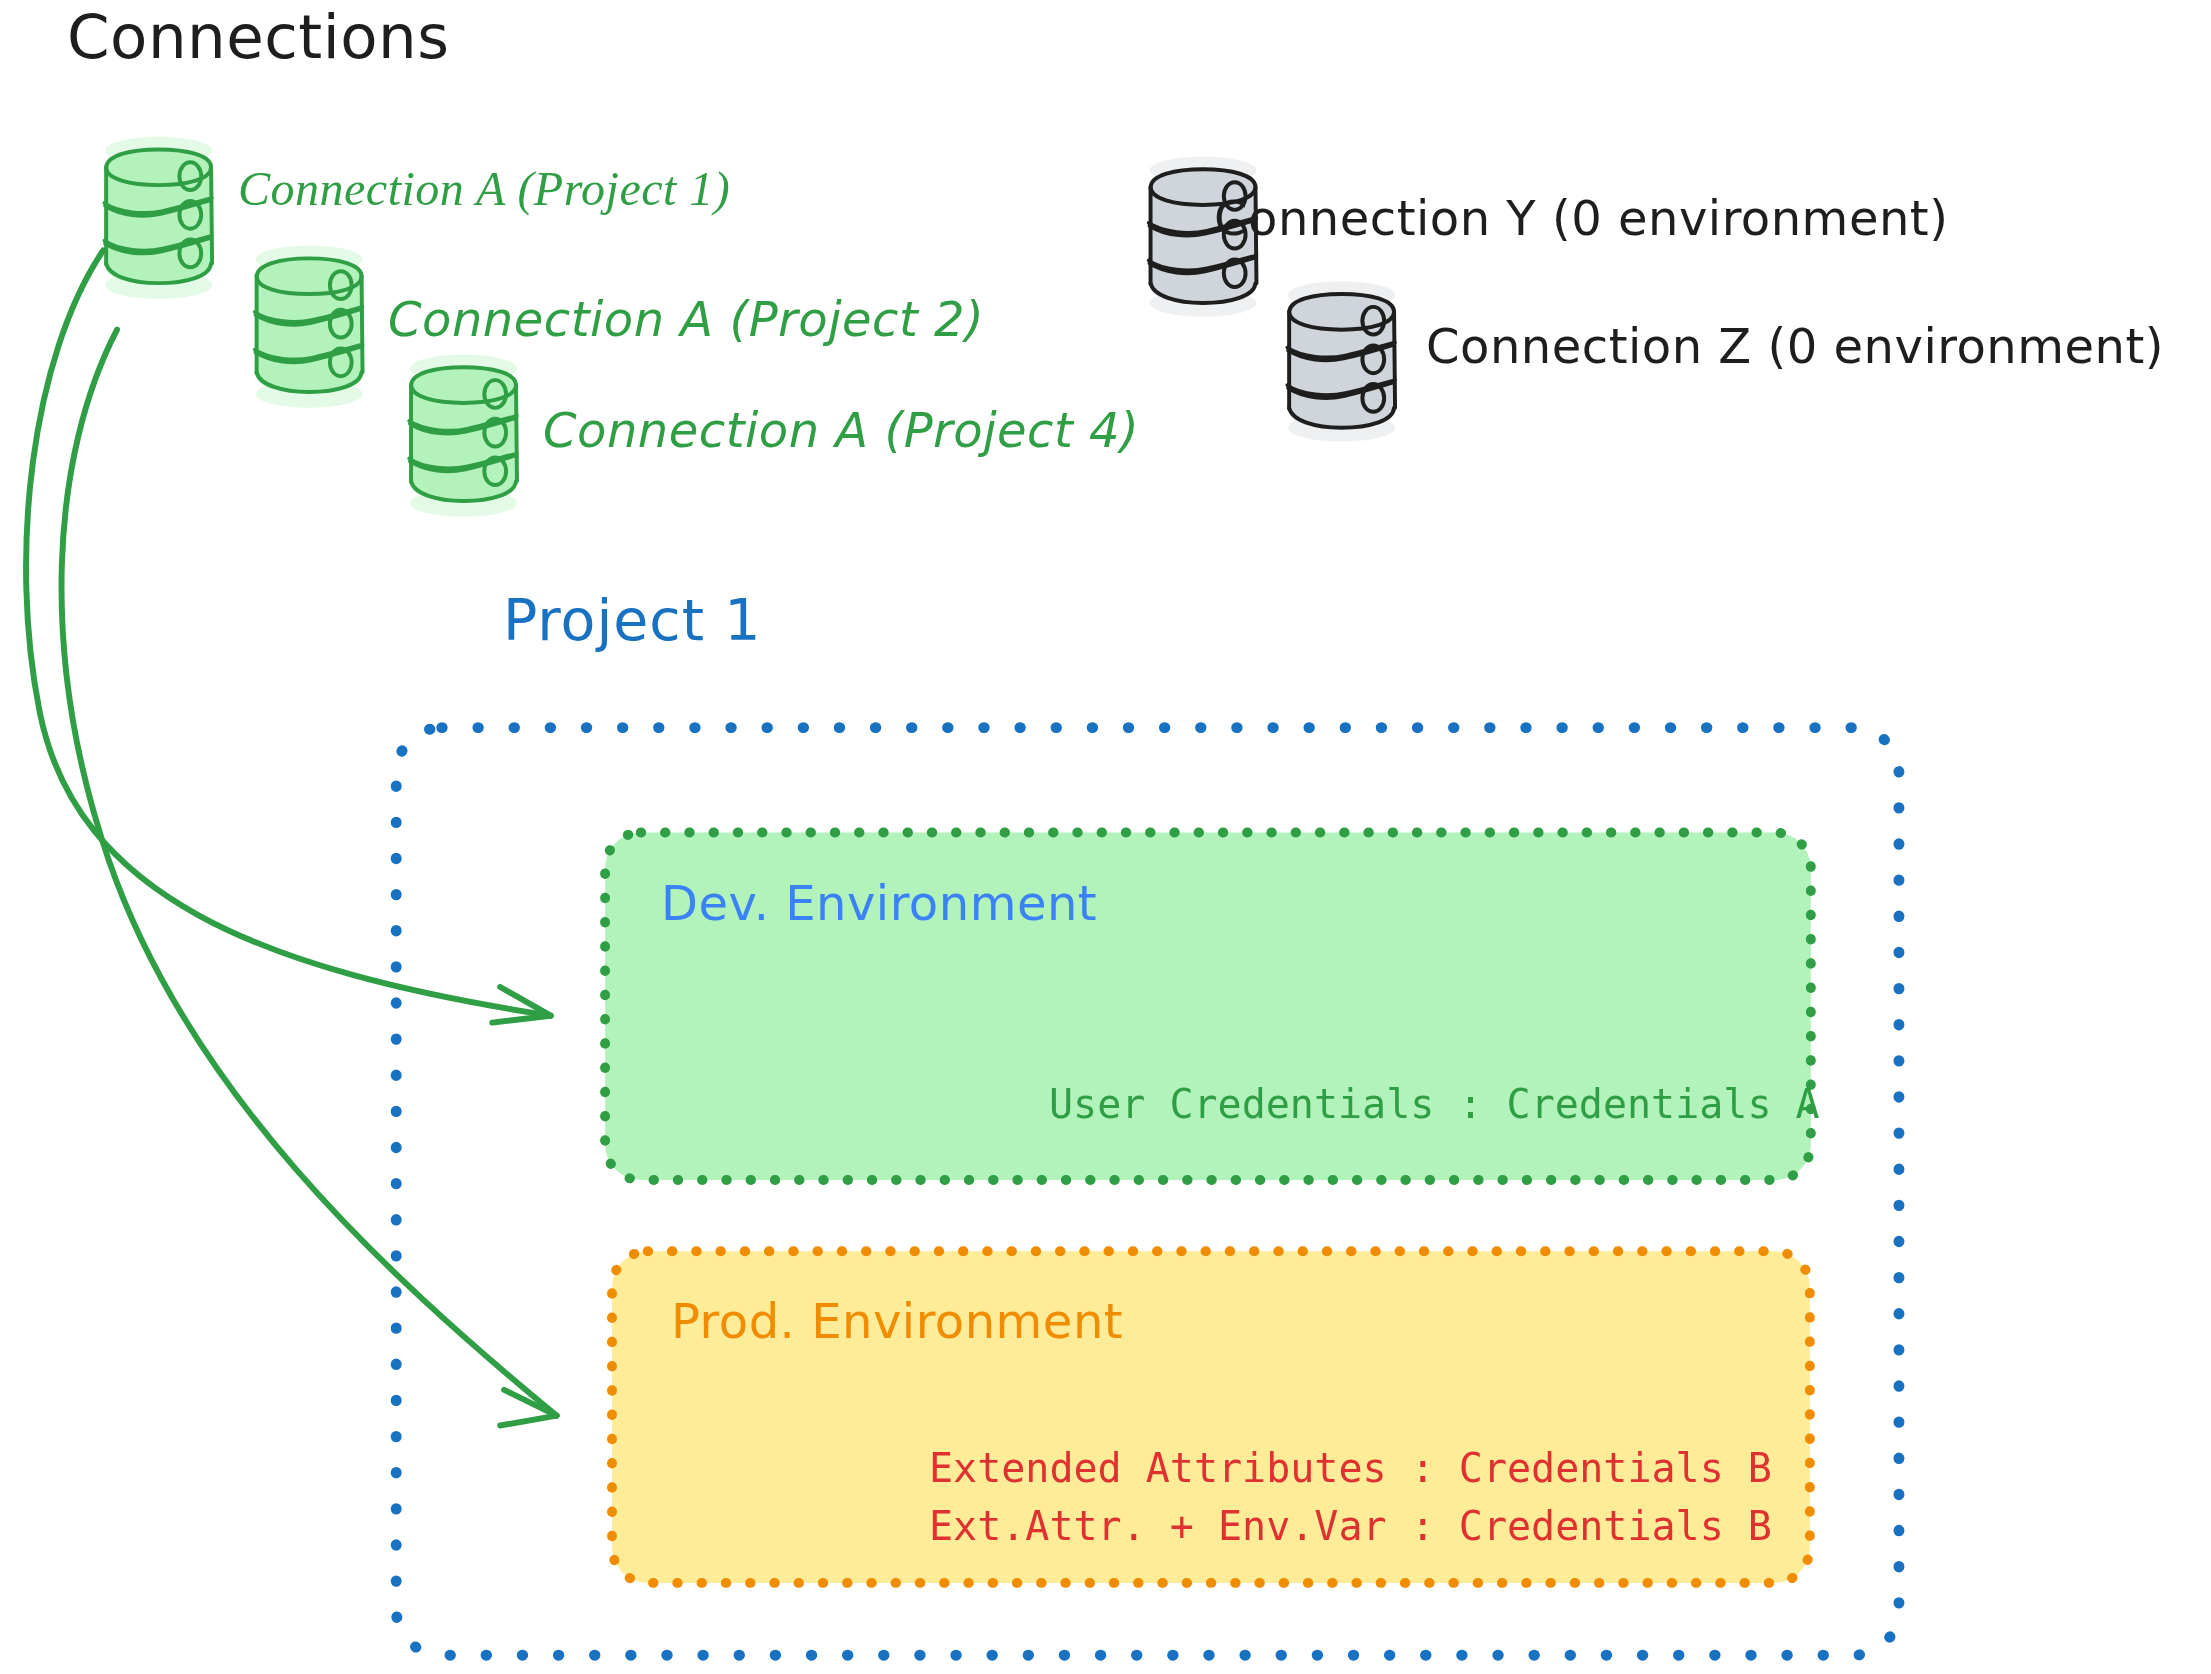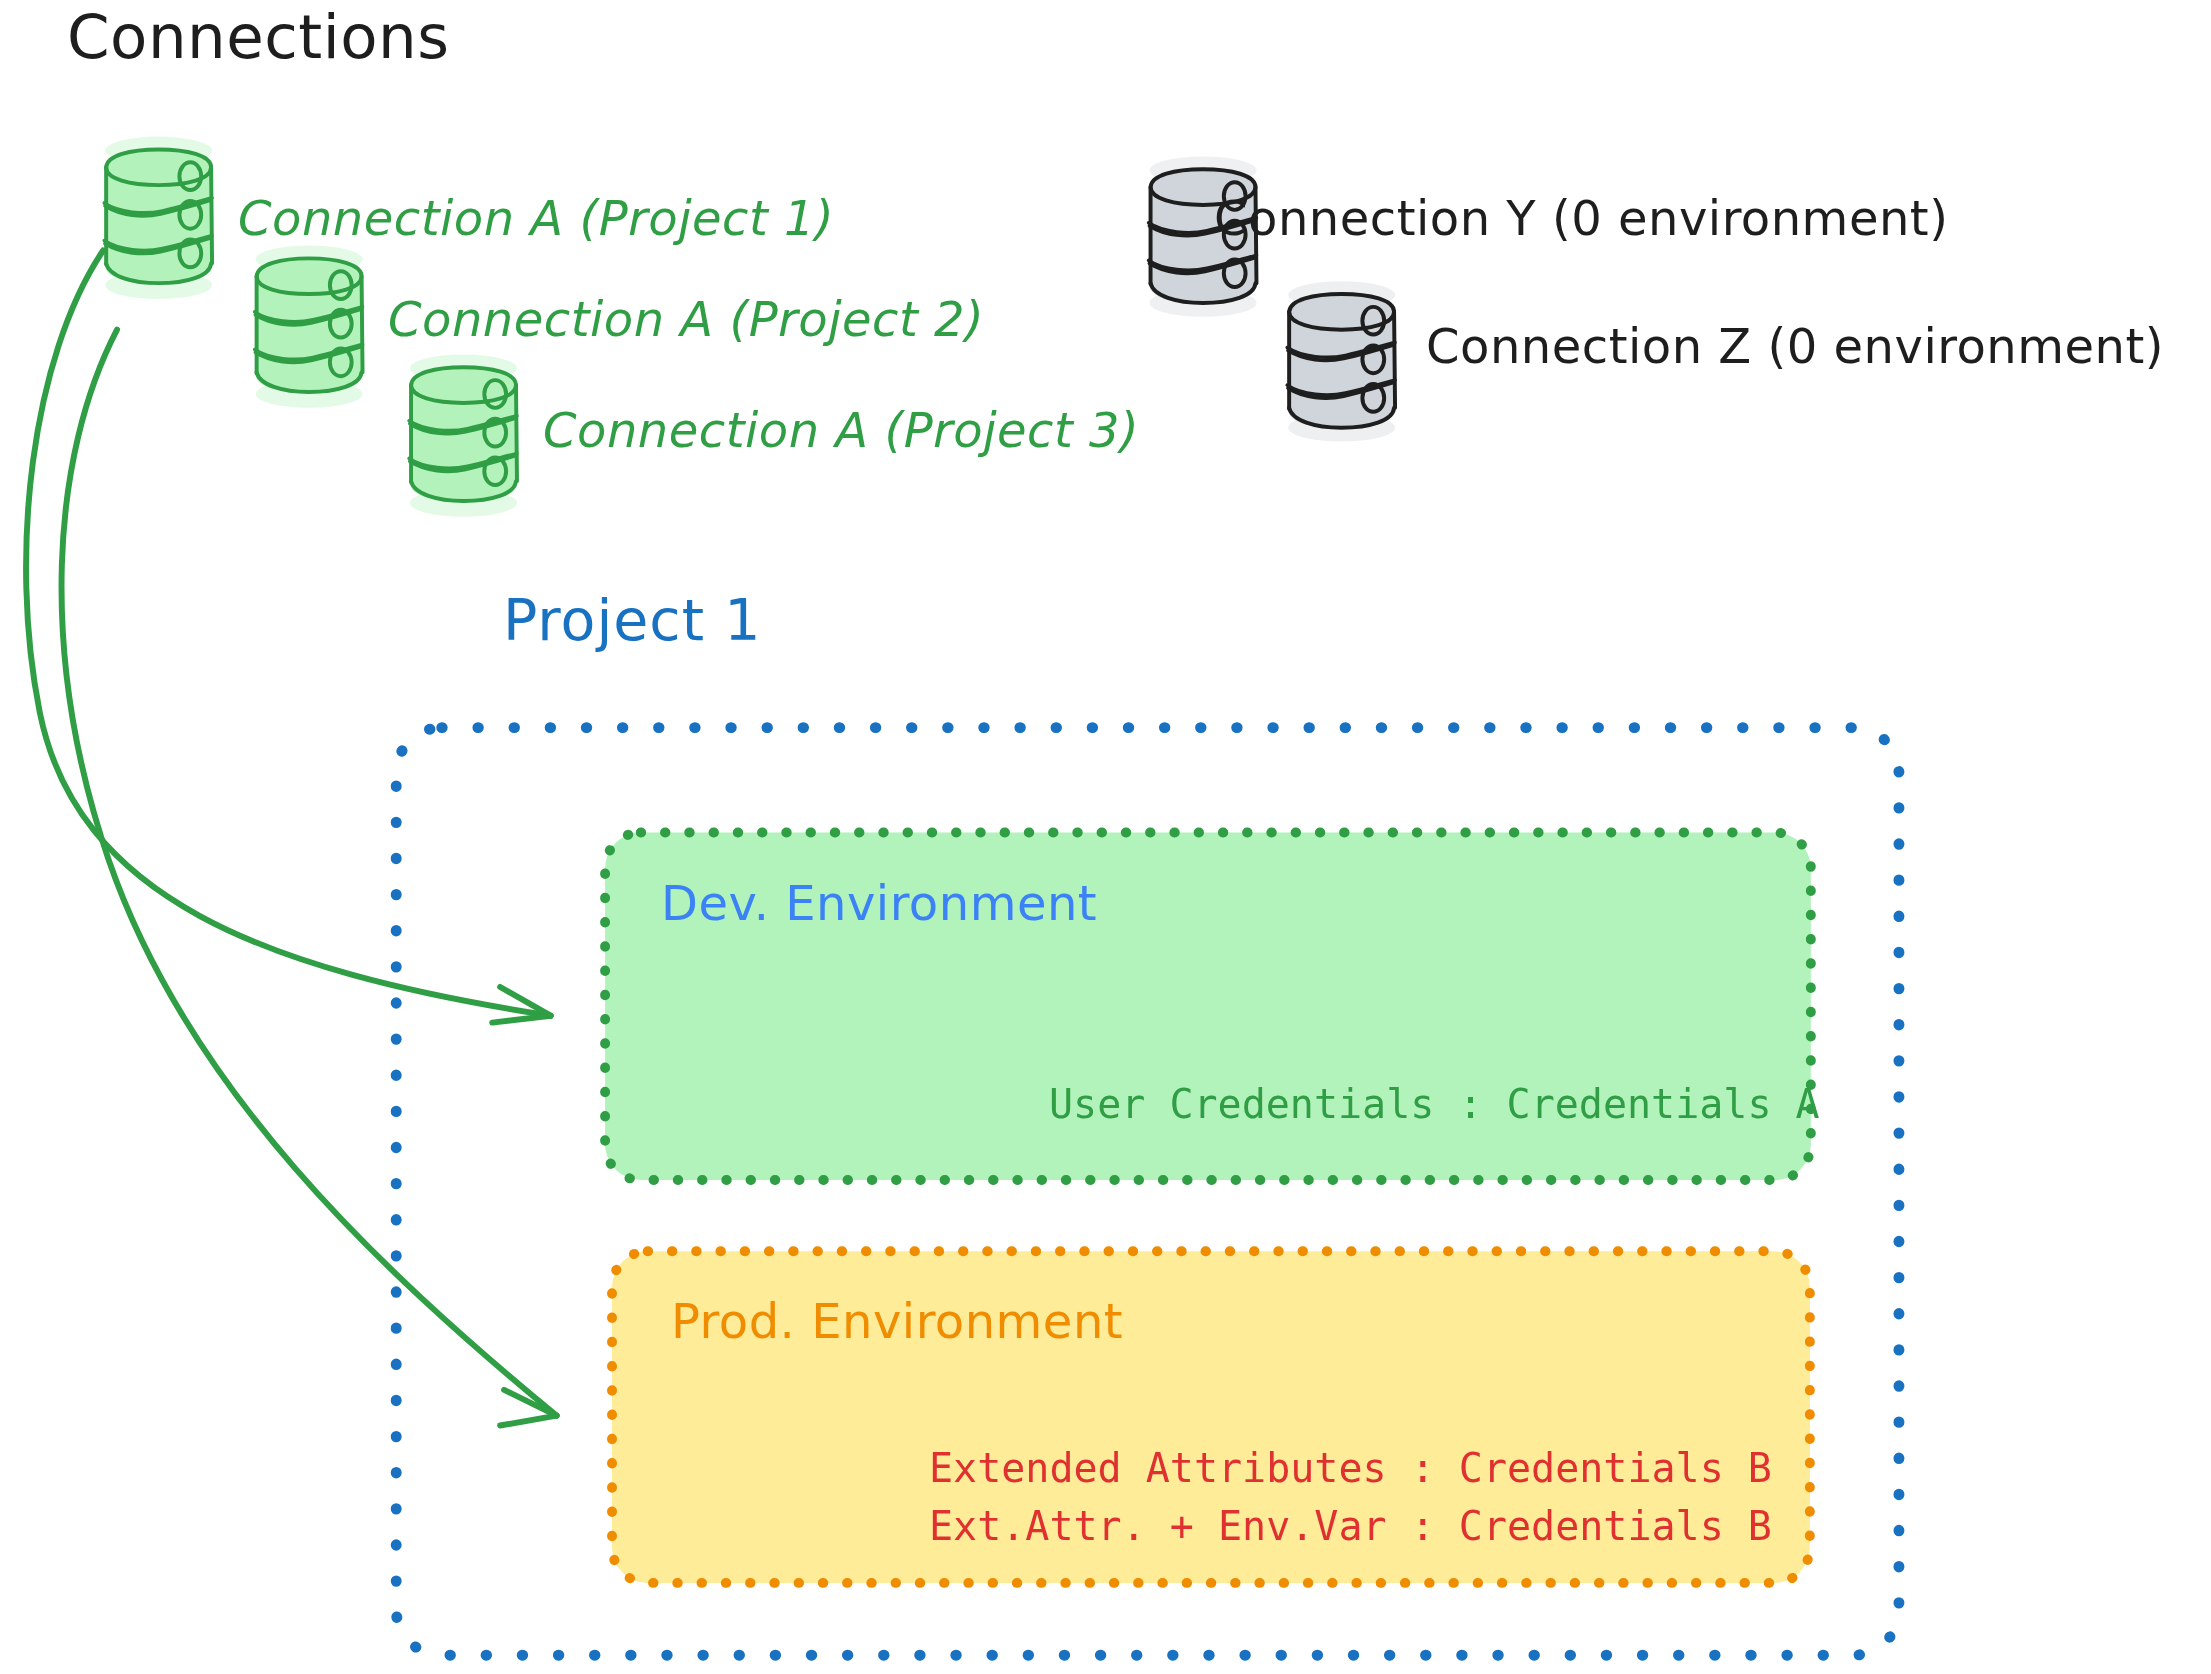--- a/index.html
+++ b/index.html
@@ -136,23 +136,23 @@
 
     <rect x="611" y="841" width="1218" height="351" rx="36" ry="36" fill="#b2f2bb" stroke="none"></rect>
     <rect x="611" y="841" width="1218" height="351" rx="36" ry="36" fill="none" stroke="#2f9e44" stroke-width="10" stroke-linecap="round" stroke-dasharray="0.5 24"></rect>
 
     <rect x="618" y="1264" width="1210" height="335" rx="36" ry="36" fill="#ffec99" stroke="none"></rect>
     <rect x="618" y="1264" width="1210" height="335" rx="36" ry="36" fill="none" stroke="#f08c00" stroke-width="10" stroke-linecap="round" stroke-dasharray="0.5 24"></rect>
   </svg>
 
   <div class="txt title-connections">Connections</div>
 
-  <div class="txt conn-label conn-green" style="left:238px; top:194px;">Connection A (Project 1)</div>
+  <div class="txt conn-label conn-green" style="left:238px; top:165px;font-family:Liberation Serif, serif;">Connection A (Project 1)</div>
   <div class="txt conn-label conn-green" style="left:388px; top:295px;">Connection A (Project 2)</div>
-  <div class="txt conn-label conn-green" style="left:543px; top:406px;">Connection A (Project 3)</div>
+  <div class="txt conn-label conn-green" style="left:543px; top:406px;">Connection A (Project 4)</div>
 
   <div class="txt conn-label conn-gray" style="left:1214px; top:194px;">Connection Y (0 environment)</div>
   <div class="txt conn-label conn-gray" style="left:1426px; top:322px;">Connection Z (0 environment)</div>
 
   <div class="txt project-title">Project 1</div>
 
   <div class="txt env-title env-title-dev">Dev. Environment</div>
   <div class="txt mono mono-green" style="left:1049px; top:1084px;">User Credentials : Credentials A</div>
 
   <div class="txt env-title env-title-prod">Prod. Environment</div>

